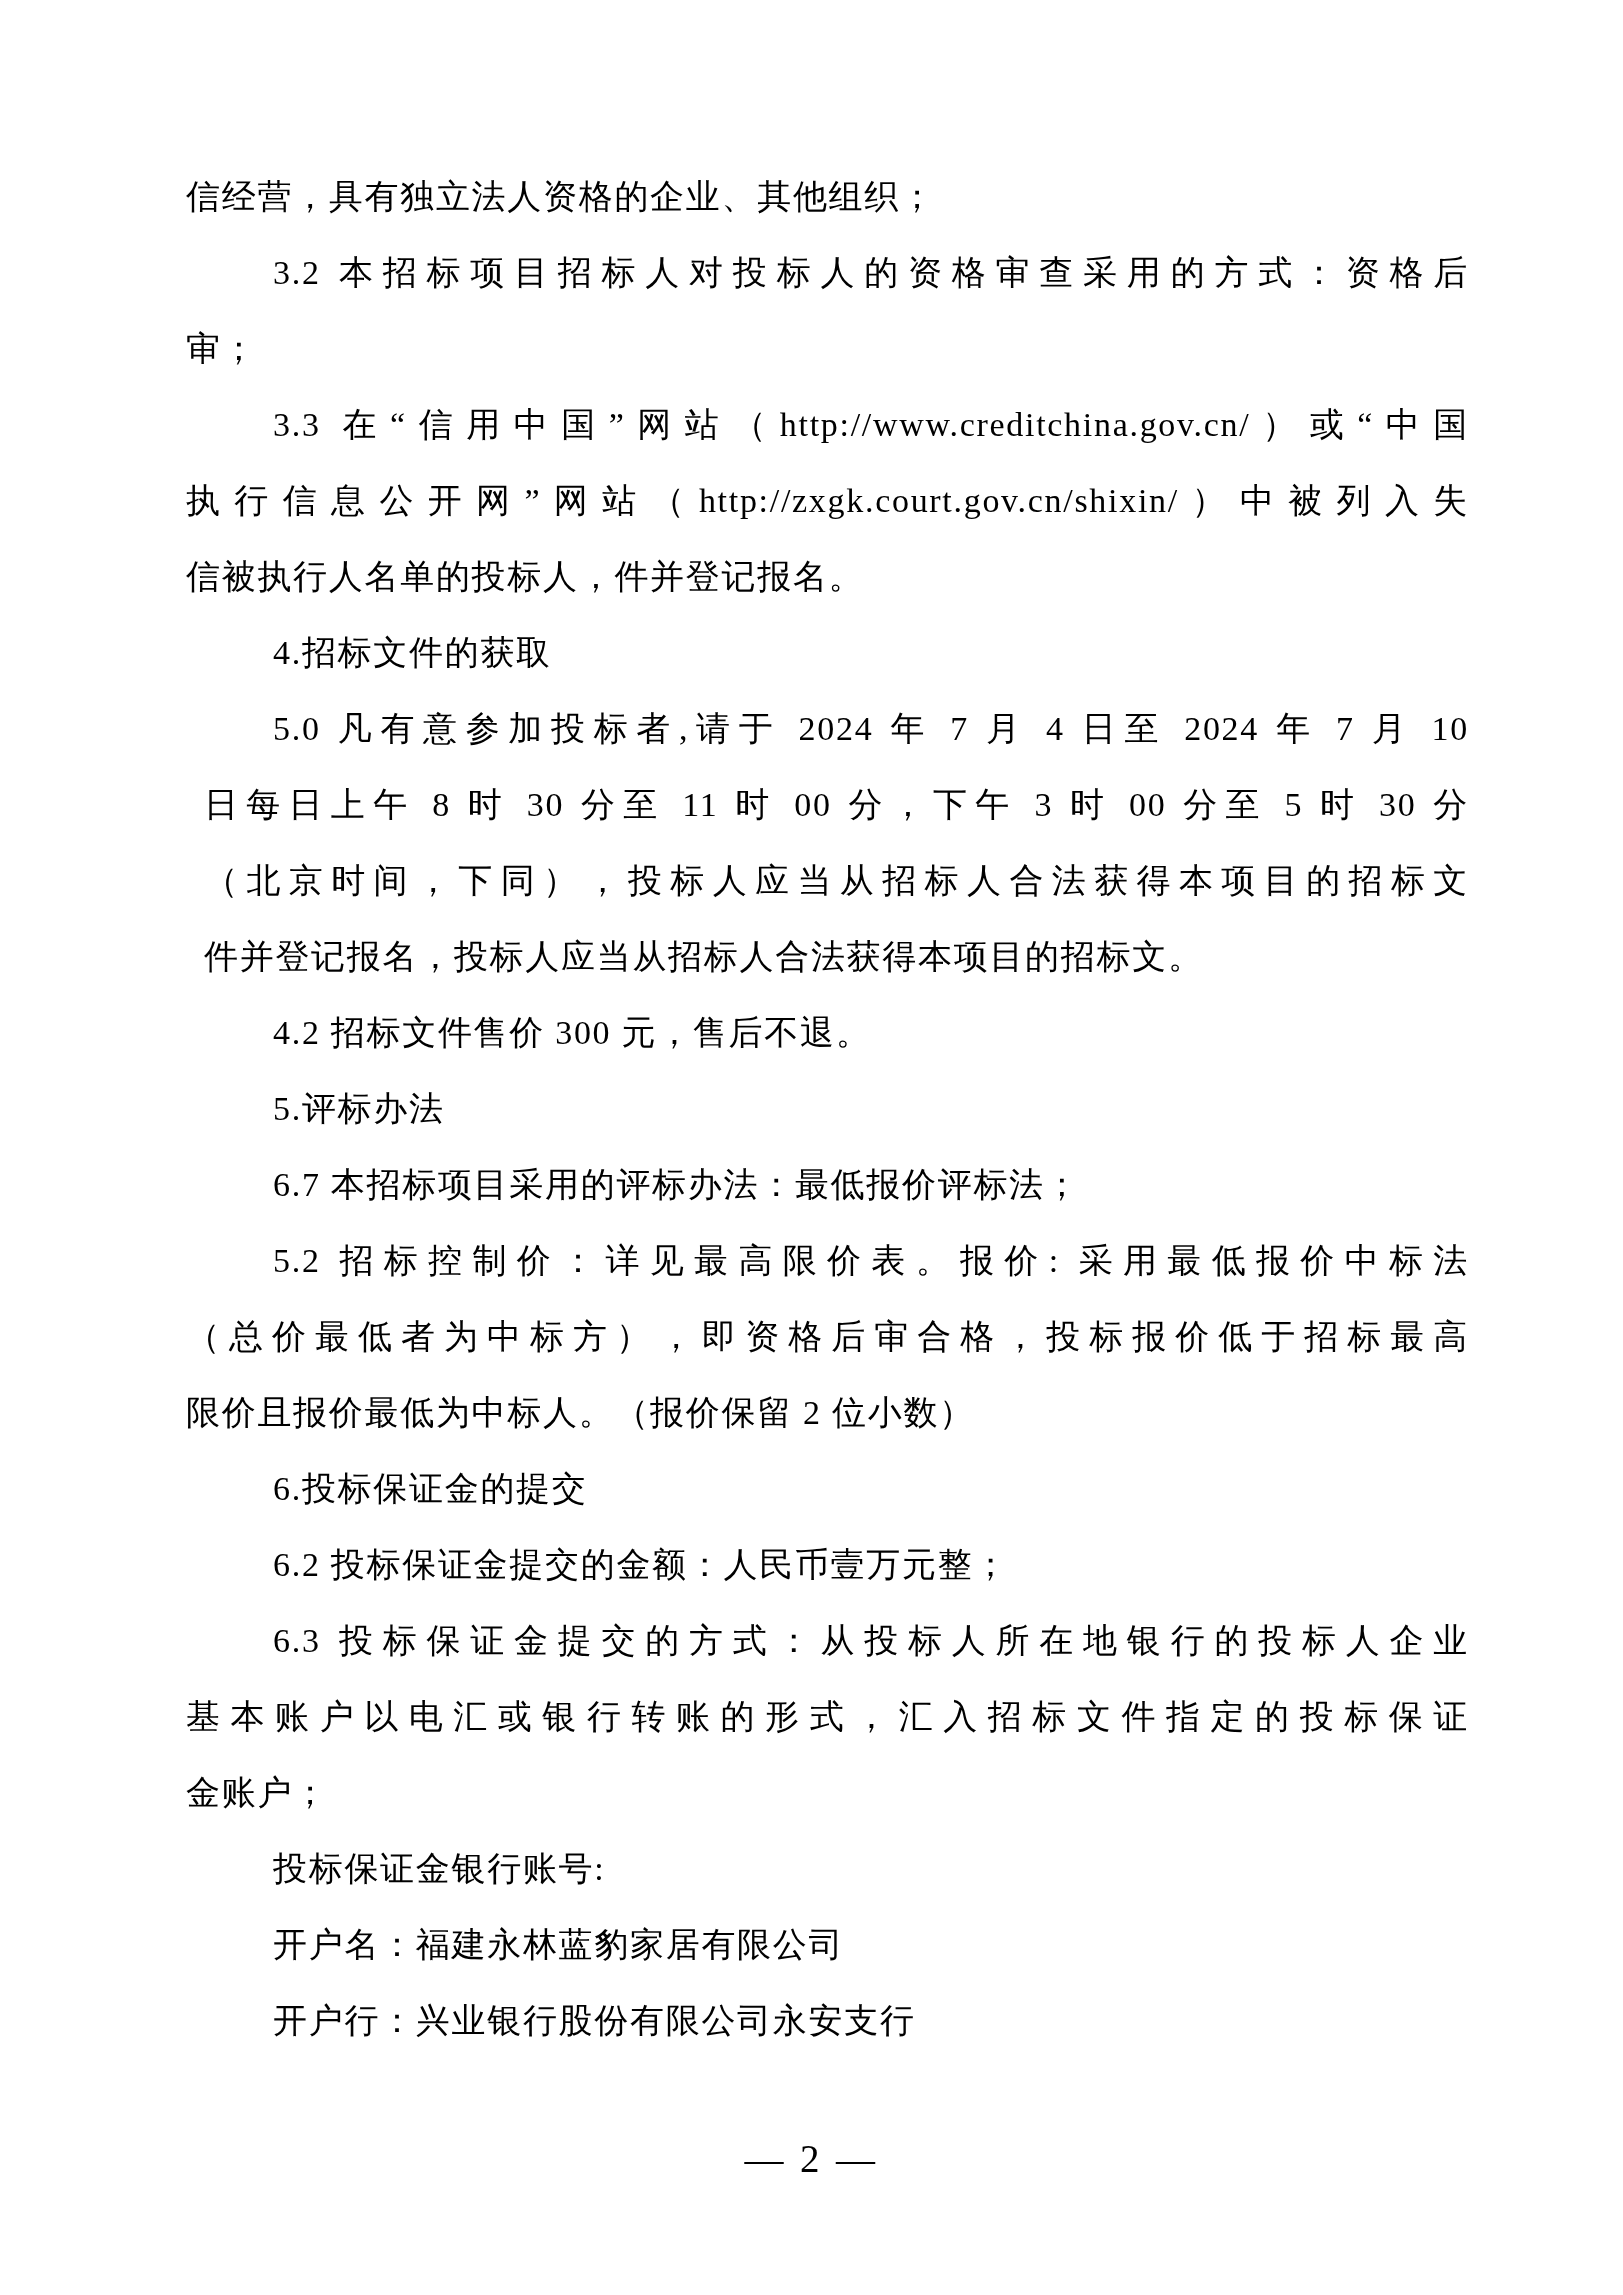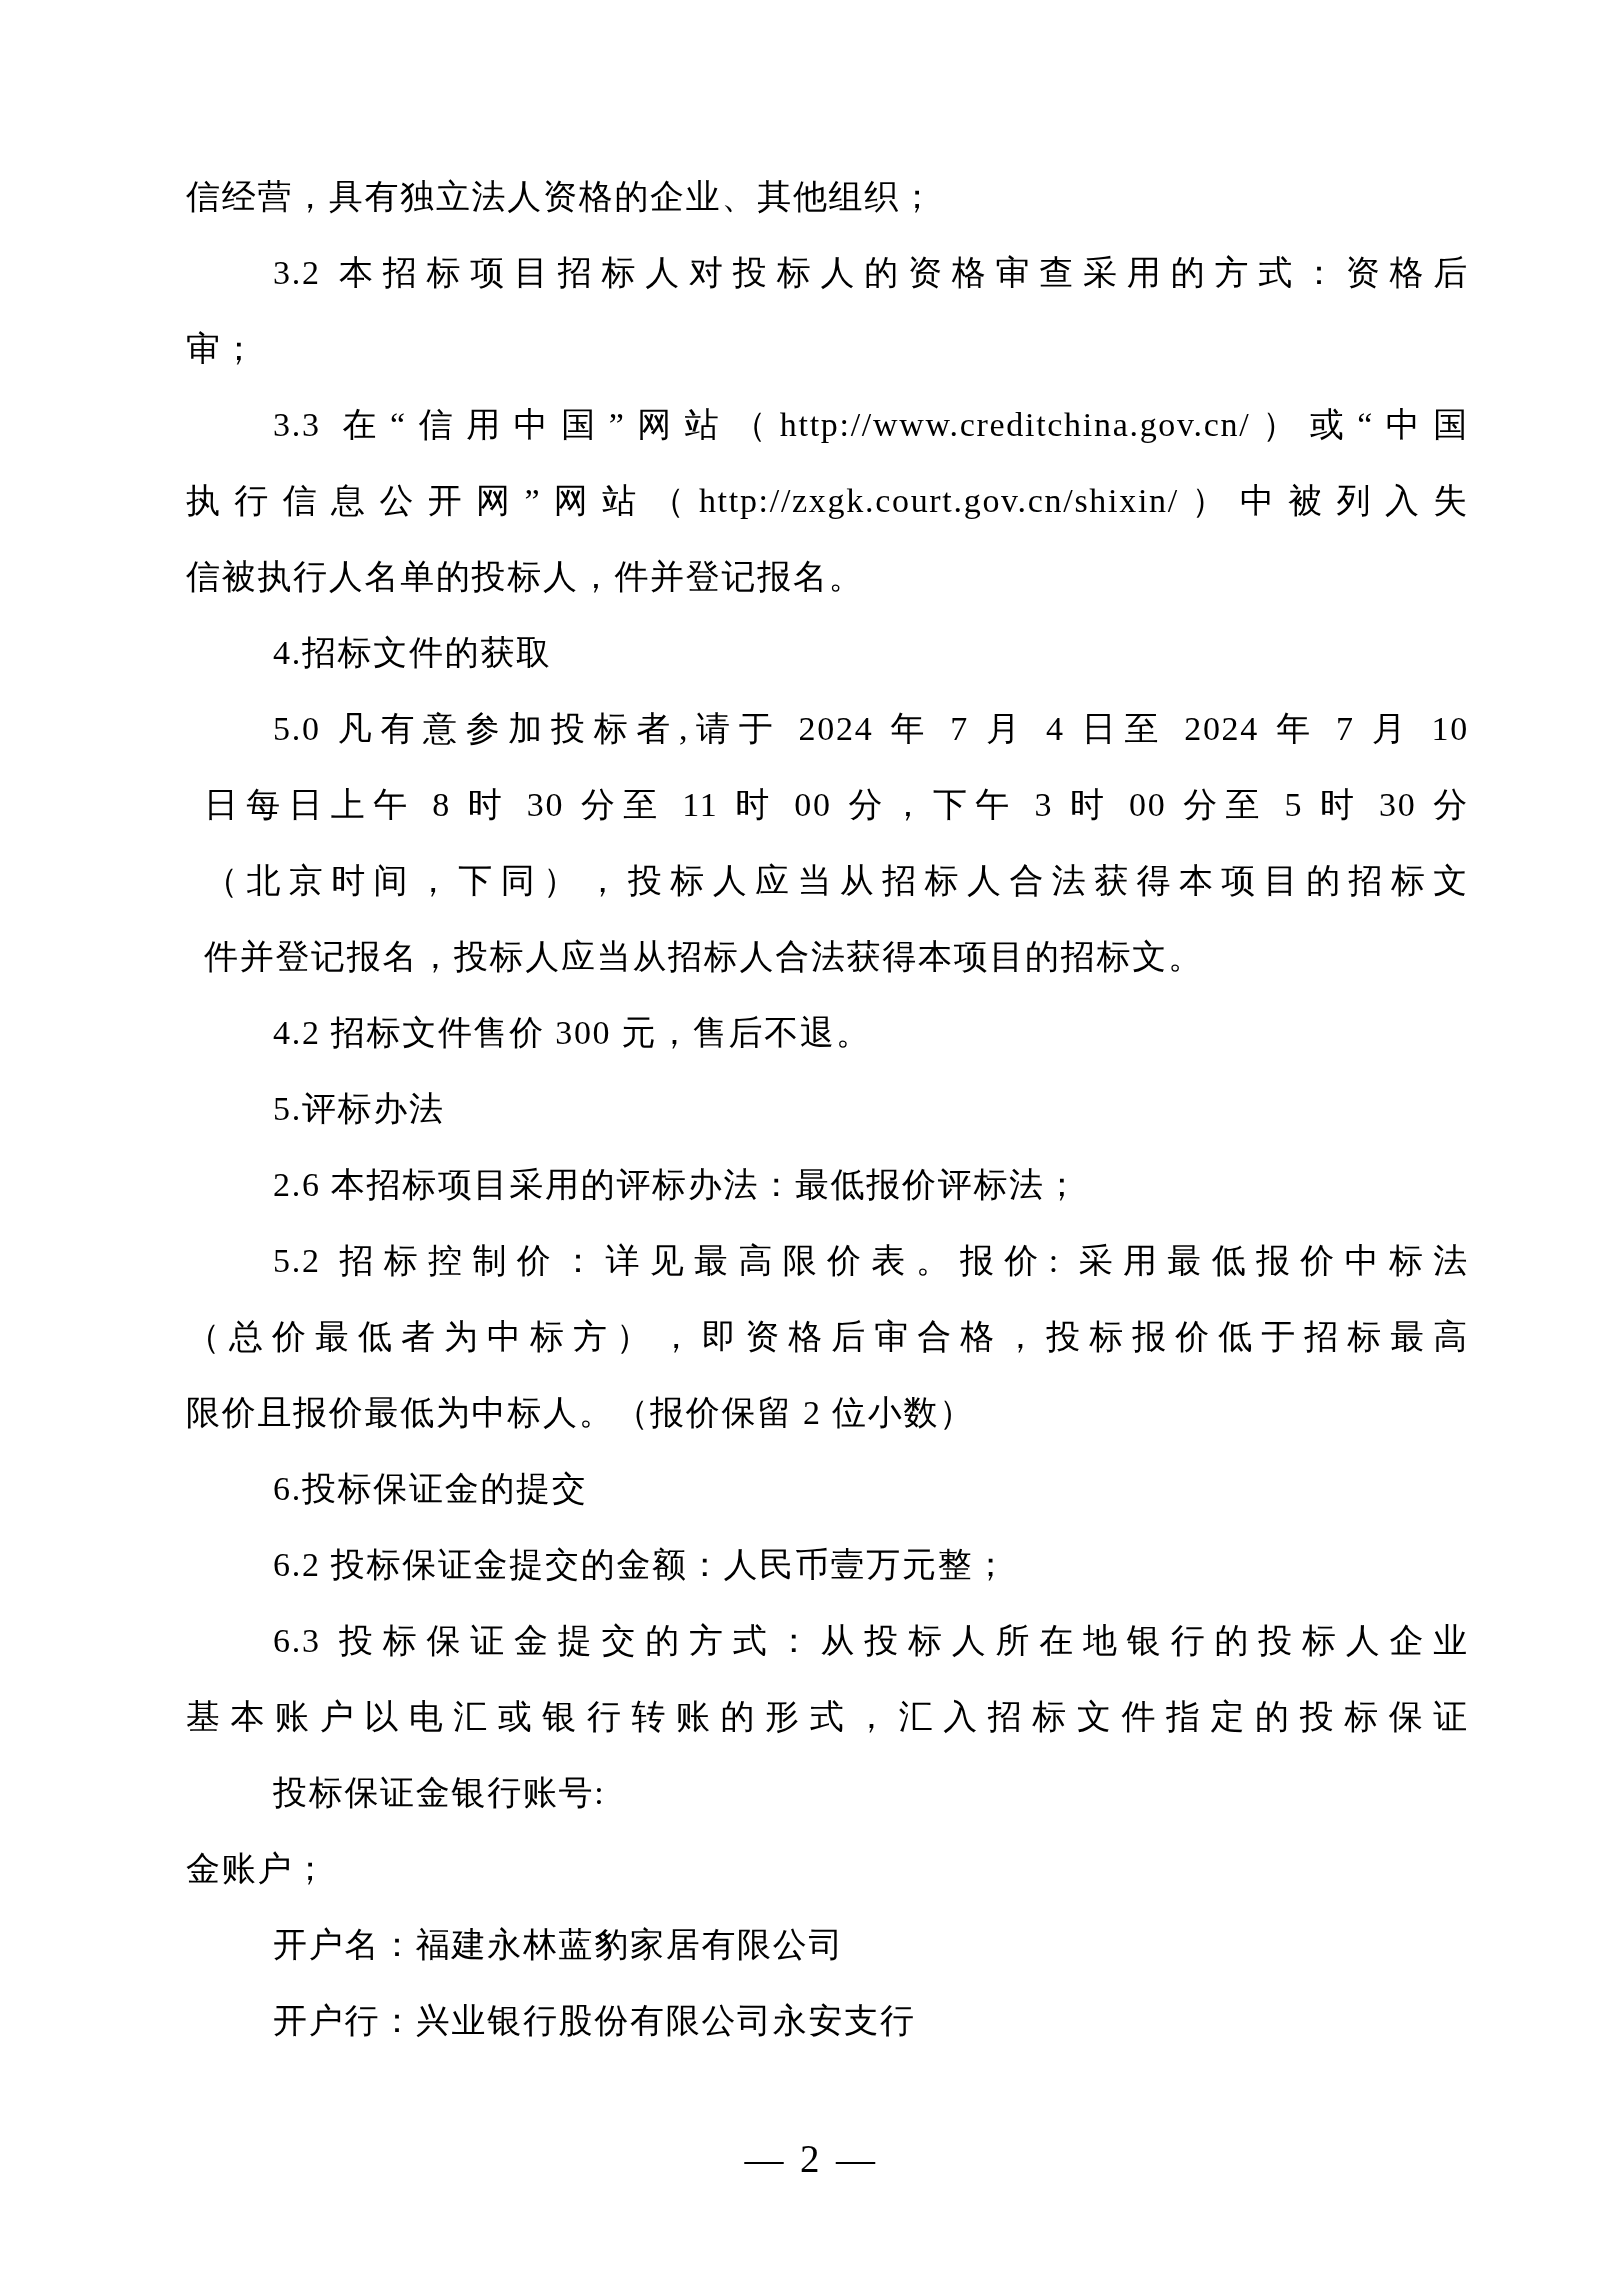--- a/index.html
+++ b/index.html
@@ -34,28 +34,28 @@
   <div class="line ind2 just">3.3 在“信用中国”网站（http://www.creditchina.gov.cn/）或“中国</div>
   <div class="line just">执行信息公开网”网站（http://zxgk.court.gov.cn/shixin/）中被列入失</div>
   <div class="line">信被执行人名单的投标人，件并登记报名。</div>
   <div class="line ind2 b">4.招标文件的获取</div>
   <div class="line ind2 just">5.0 凡有意参加投标者,请于 2024 年 7 月 4 日至 2024 年 7 月 10</div>
   <div class="line indh just">日每日上午 8 时 30 分至 11 时 00 分，下午 3 时 00 分至 5 时 30 分</div>
   <div class="line indh just">（北京时间，下同），投标人应当从招标人合法获得本项目的招标文</div>
   <div class="line indh">件并登记报名，投标人应当从招标人合法获得本项目的招标文。</div>
   <div class="line ind2">4.2 招标文件售价 300 元，售后不退。</div>
   <div class="line ind2 b">5.评标办法</div>
-  <div class="line ind2">2.6 本招标项目采用的评标办法：最低报价评标法；</div>
+  <div class="line ind2">6.7 本招标项目采用的评标办法：最低报价评标法；</div>
   <div class="line ind2 just">5.2 招标控制价：详见最高限价表。报价: 采用最低报价中标法</div>
   <div class="line just">（总价最低者为中标方），即资格后审合格，投标报价低于招标最高</div>
   <div class="line">限价且报价最低为中标人。（报价保留 2 位小数）</div>
   <div class="line ind2 b">6.投标保证金的提交</div>
   <div class="line ind2">6.2 投标保证金提交的金额：人民币壹万元整；</div>
   <div class="line ind2 just">6.3 投标保证金提交的方式：从投标人所在地银行的投标人企业</div>
   <div class="line just">基本账户以电汇或银行转账的形式，汇入招标文件指定的投标保证</div>
+  <div class="line">金账户；</div>
   <div class="line ind2">投标保证金银行账号:</div>
-  <div class="line">金账户；</div>
   <div class="line ind2">开户名：福建永林蓝豹家居有限公司</div>
   <div class="line ind2">开户行：兴业银行股份有限公司永安支行</div>
 </div>
 
 <div class="footer">— 2 —</div>
 
 
 </body></html>

